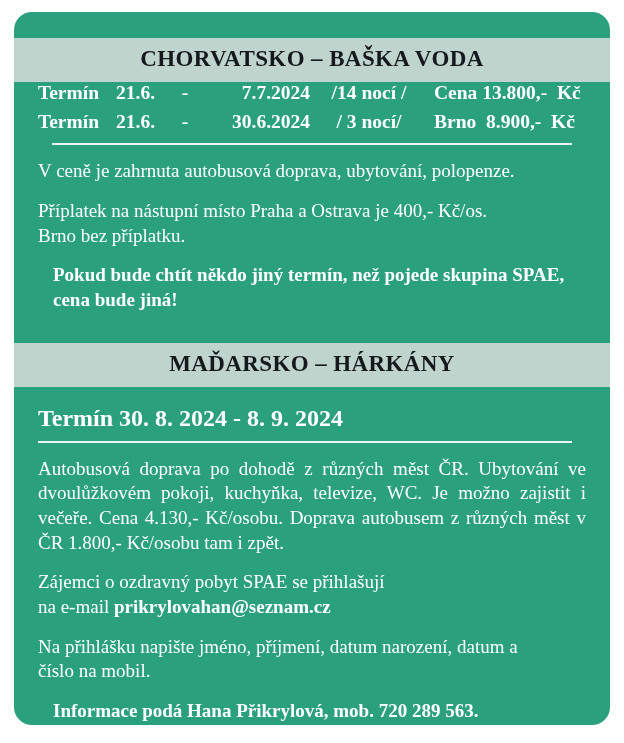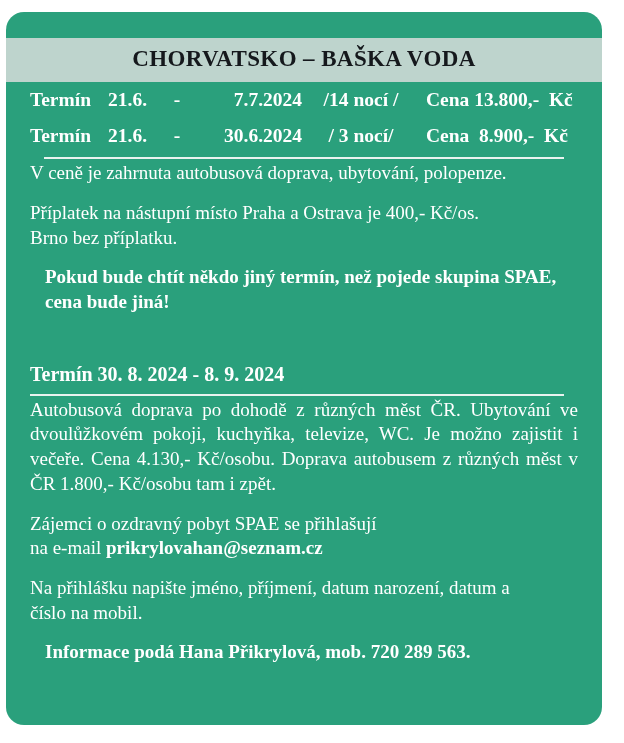--- a/index.html
+++ b/index.html
@@ -9,21 +9,21 @@
   body {
     width: 624px;
     height: 743px;
     background: #ffffff;
     font-family: "Liberation Serif", "DejaVu Serif", serif;
     overflow: hidden;
   }
 
   .poster {
     position: absolute;
-    left: 6px;
+    left: 14px;
     top: 12px;
     width: 596px;
     height: 713px;
     background: #2aa07c;
     border-radius: 18px;
     overflow: hidden;
     box-sizing: border-box;
   }
 
   
@@ -60,21 +60,21 @@
   .term-line {
     font-weight: bold;
     font-size: 19.5px;
     color: #ffffff;
     white-space: pre;
     line-height: 1.0;
   }
   .term-row {
     display: flex;
     align-items: flex-start;
-    padding: 8px 0 8px 0;
+    padding: 1px 0 8px 0;
   }
   .term-row .c-term  { width: 78px; }
   .term-row .c-d1    { width: 56px; }
   .term-row .c-dash  { width: 26px; text-align: center; }
   .term-row .c-d2    { width: 112px; text-align: right; }
   .term-row .c-nights{ width: 118px; text-align: center; }
   .term-row .c-price { flex: 1; text-align: left; padding-left: 6px;}
 
   .rule {
     height: 2px;
@@ -85,25 +85,25 @@
   .para {
     font-size: 19px;
     line-height: 1.30;
     color: #ffffff;
     margin: 0;
   }
   .para.spaced { margin-top: 15px; }
   .para.bold { font-weight: bold; margin-left: 15px; }
   .para.justify { text-align: justify; }
 
-  .body-pad-top { padding-top: 2px; }
+  .body-pad-top { padding-top: 14px; }
 
   .heading-date {
     font-weight: bold;
-    font-size: 20px;
+    font-size: 24px;
     color: #ffffff;
     line-height: 1.1;
     padding-top: 18px;
   }
 
   .inline-bold { font-weight: bold; }
 </style>
 </head>
 <body>
 
@@ -123,38 +123,41 @@
       <span class="term-line c-nights">/14 nocí /</span>
       <span class="term-line c-price">Cena 13.800,-  Kč</span>
     </div>
 
     <div class="term-row">
       <span class="term-line c-term">Termín</span>
       <span class="term-line c-d1">21.6.</span>
       <span class="term-line c-dash">-</span>
       <span class="term-line c-d2">30.6.2024</span>
       <span class="term-line c-nights">/ 3 nocí/</span>
-      <span class="term-line c-price">Cena  8.900,-  Kč</span>
+      <span class="term-line c-price">Brno  8.900,-  Kč</span>
     </div>
 
     <div class="rule"></div>
 
     <div class="body-pad-top">
       <p class="para">V ceně je zahrnuta autobusová doprava, ubytování, polopenze.</p>
 
       <p class="para spaced">Příplatek na nástupní místo Praha a Ostrava je 400,- Kč/os.</p>
       <p class="para">Brno bez příplatku.</p>
 
       <p class="para spaced bold">Pokud bude chtít někdo jiný termín, než pojede skupina SPAE,</p>
       <p class="para bold">cena bude jiná!</p>
     </div>
   </div>
 
   <div class="section-gap"></div>
 
+  <div class="banner second">
+    <div class="banner-title">MAĎARSKO – HÁRKÁNY</div>
+  </div>
 
   <div class="block">
 
     <div class="heading-date">Termín 30. 8. 2024 - 8. 9. 2024</div>
 
     <div class="rule" style="margin-left:0; margin-right:14px; margin-top:9px;"></div>
 
     <div class="body-pad-top">
       <p class="para justify">Autobusová doprava po dohodě z různých měst ČR. Ubytování ve dvoulůžkovém pokoji, kuchyňka, televize, WC. Je možno zajistit i večeře. Cena 4.130,- Kč/osobu. Doprava autobusem z různých měst v ČR 1.800,- Kč/osobu tam i zpět.</p>
 

